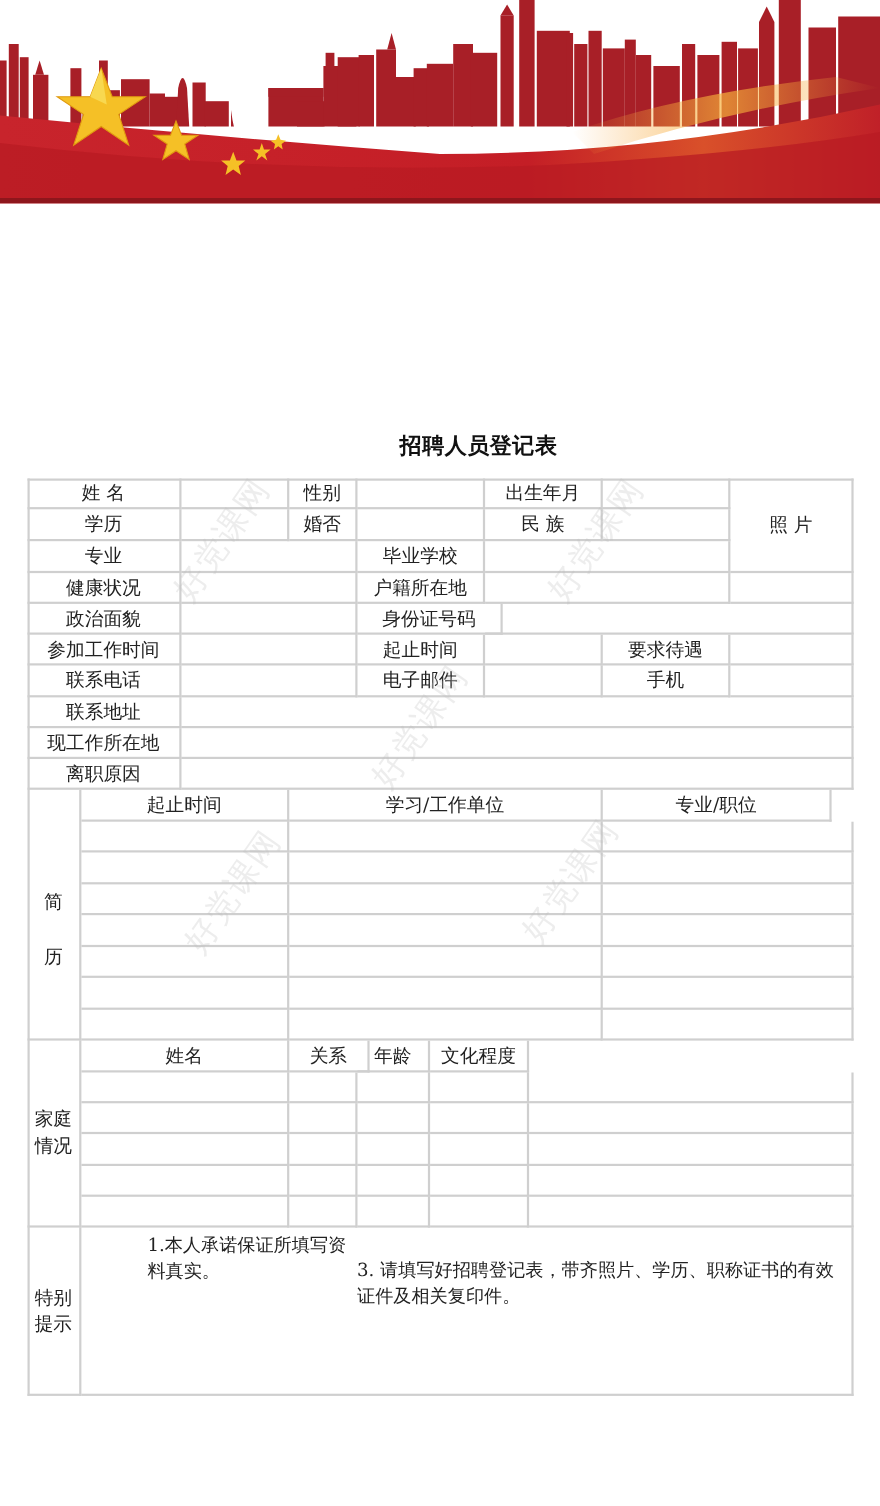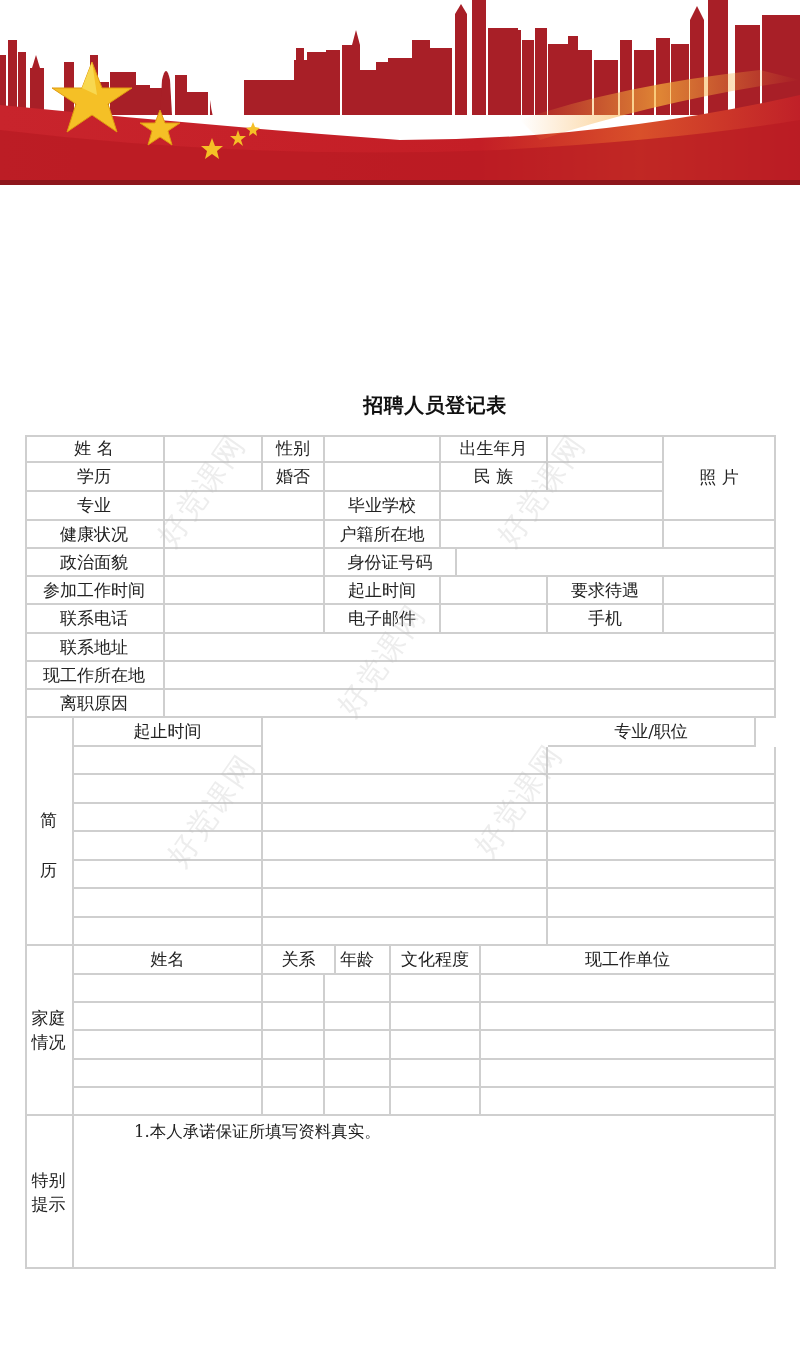--- a/index.html
+++ b/index.html
@@ -164,40 +164,41 @@
   <div class="cell" style="left:0;top:227px;width:140px;height:28px">现工作所在地</div>
   <div class="cell" style="left:140px;top:227px;width:611px;height:28px"></div>
   <div class="cell" style="left:0;top:255px;width:140px;height:28px">离职原因</div>
   <div class="cell" style="left:140px;top:255px;width:611px;height:28px"></div>
 
   <div class="cell vlabel" style="left:0;top:283px;width:49px;height:228px;padding-top:28px;gap:26px">
     <span>简</span>
     <span>历</span>
   </div>
   <div class="cell" style="left:49px;top:283px;width:189px;height:29px">起止时间</div>
+  <div class="cell" style="left:238px;top:283px;width:285px;height:29px">学习/工作单位</div>
   <div class="cell" style="left:523px;top:283px;width:208px;height:29px">专业/职位</div>
   <div id="resume-rows"></div>
 
   <div class="cell vlabel" style="left:0;top:511px;width:49px;height:170px">
     <span>家庭</span>
     <span>情况</span>
   </div>
   <div class="cell" style="left:49px;top:511px;width:189px;height:29px">姓名</div>
   <div class="cell" style="left:238px;top:511px;width:73px;height:29px">关系</div>
   <div class="cell" style="left:300px;top:511px;width:66px;height:29px">年龄</div>
   <div class="cell" style="left:366px;top:511px;width:90px;height:29px">文化程度</div>
-  <div class="cell" style="left:456px;top:511px;width:295px;height:29px">现工作单位</div>
   <div id="family-rows"></div>
 
   <div class="cell vlabel" style="left:0;top:681px;width:49px;height:153px">
     <span>特别</span>
     <span>提示</span>
   </div>
   <div class="cell notes" style="left:49px;top:681px;width:702px;height:153px">
     <p>1.本人承诺保证所填写资料真实。</p>
+    <p class="gap">3. 请填写好招聘登记表，带齐照片、学历、职称证书的有效证件及相关复印件。</p>
   </div>
 <div class="cell" style="left: 49px; top: 312px; width: 189px; height: 28px;"></div>
     <div class="cell" style="left: 238px; top: 312px; width: 285px; height: 28px;"></div>
     <div class="cell" style="left: 523px; top: 312px; width: 228px; height: 28px;"></div>
     <div class="cell" style="left: 49px; top: 340px; width: 189px; height: 29px;"></div>
     <div class="cell" style="left: 238px; top: 340px; width: 285px; height: 29px;"></div>
     <div class="cell" style="left: 523px; top: 340px; width: 228px; height: 29px;"></div>
     <div class="cell" style="left: 49px; top: 369px; width: 189px; height: 28px;"></div>
     <div class="cell" style="left: 238px; top: 369px; width: 285px; height: 28px;"></div>
     <div class="cell" style="left: 523px; top: 369px; width: 228px; height: 28px;"></div>

